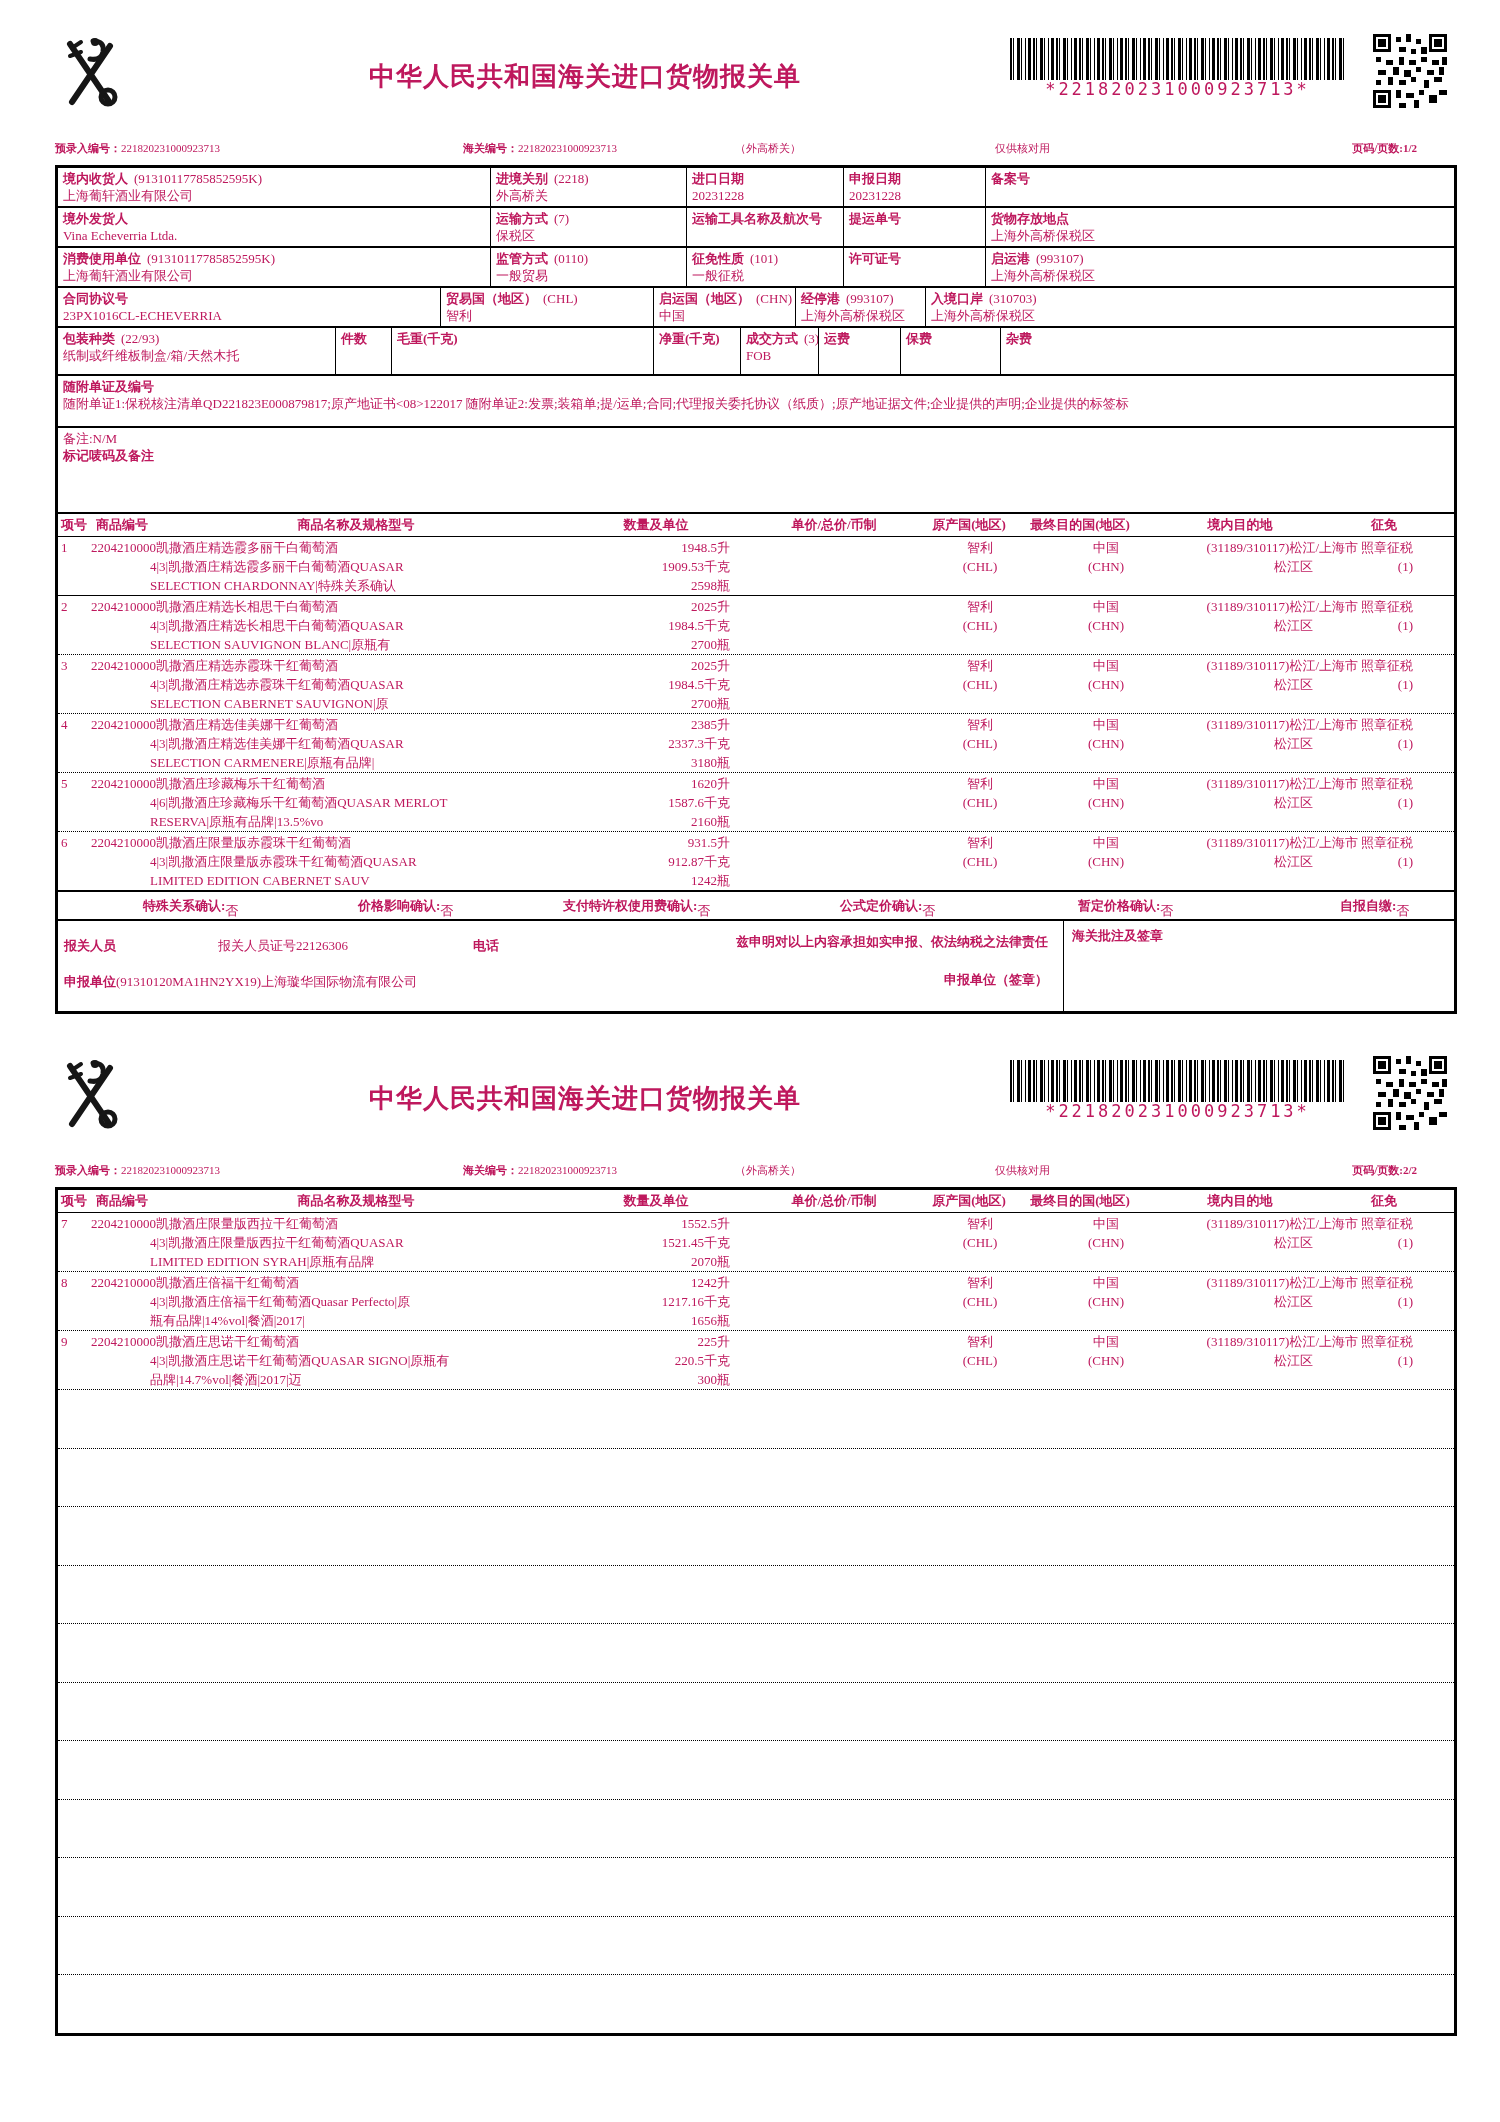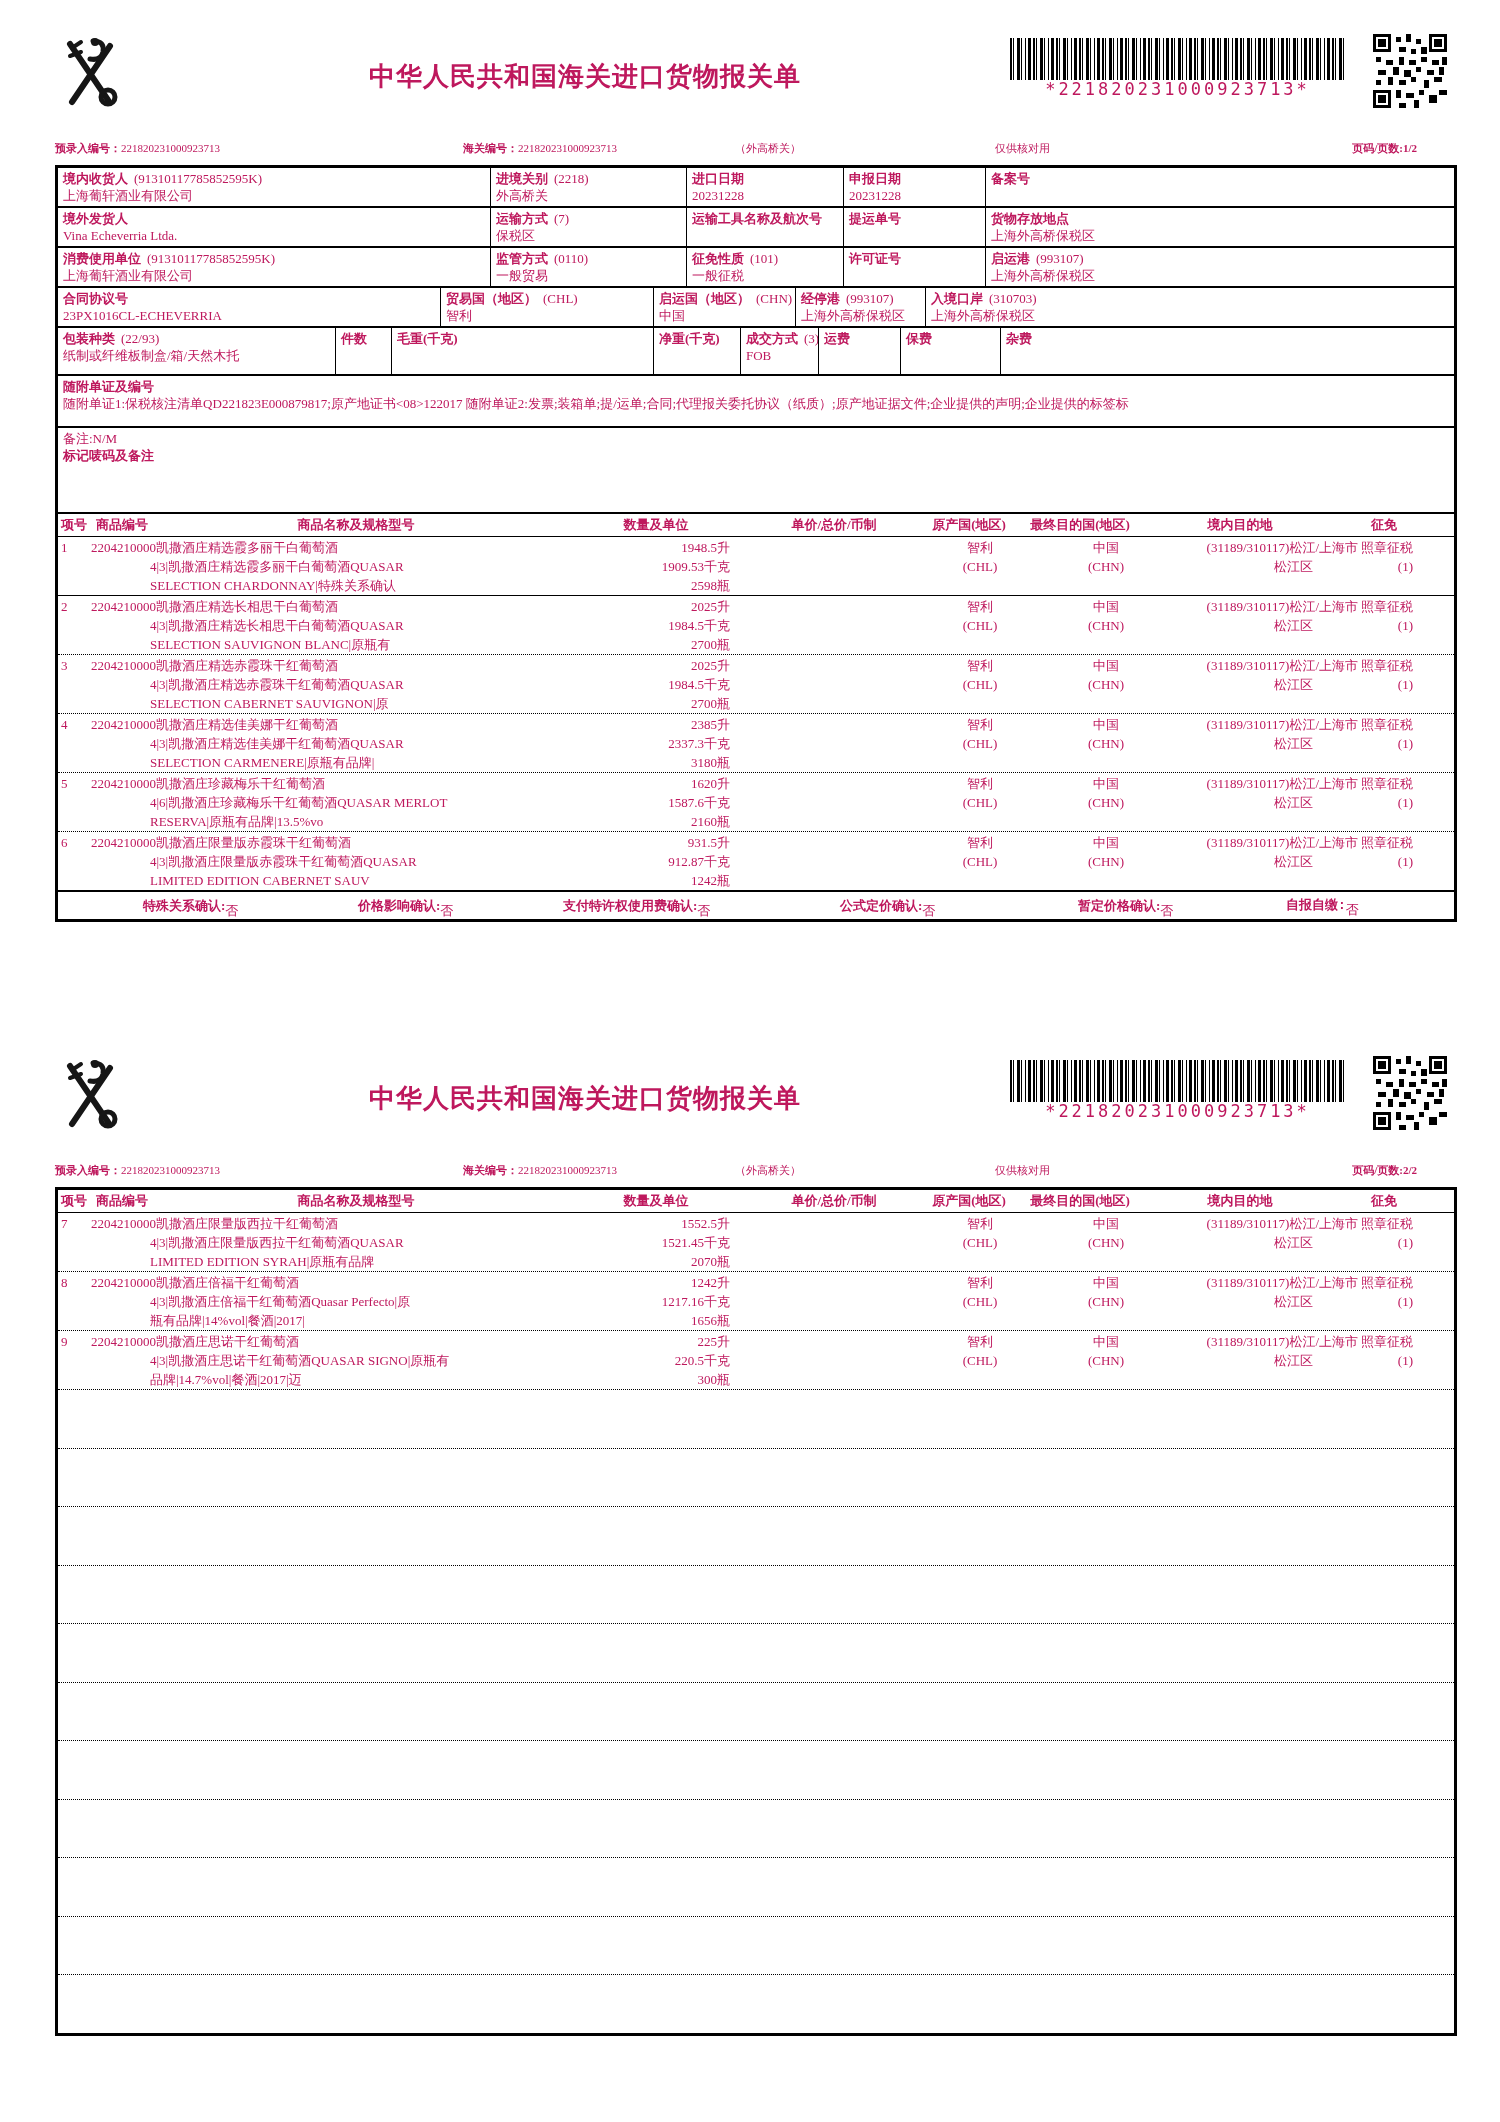--- a/index.html
+++ b/index.html
@@ -66,21 +66,21 @@
   .i-dest{position:absolute;left:973px;top:1px;width:150px;text-align:center;}
   .i-dom{position:absolute;left:1068px;top:1px;width:232px;text-align:right;white-space:nowrap;}
   .i-dom .d2{padding-right:45px;}
   .i-levy{position:absolute;right:41px;top:1px;width:130px;text-align:right;}
 
   .empty-row{height:57.5px;border-top:1px dotted #000;}
 
   
   .confirm{position:relative;height:27px;border-top:2px solid #000;}
   .confirm span{position:absolute;top:5px;white-space:nowrap;}
-  .c0{left:85px;} .c1{left:300px;} .c2{left:505px;} .c3{left:782px;} .c4{left:1020px;} .c5{left:1228px;font-family:Liberation Mono, monospace;}
+  .c0{left:85px;} .c1{left:300px;} .c2{left:505px;} .c3{left:782px;} .c4{left:1020px;} .c5{left:1282px;}
   .decl{display:grid;grid-template-columns:1005px auto;border-top:2px solid #000;height:90px;}
   .decl-left{position:relative;}
   .decl-left span{position:absolute;white-space:nowrap;}
   .d-agent{left:6px;top:16px;} .d-cert{left:160px;top:16px;} .d-phone{left:415px;top:16px;}
   .d-state{right:15px;top:12px;} .d-unit{left:6px;top:52px;} .d-sign{right:15px;top:50px;}
   .decl-right{border-left:1px solid #000;padding:6px 8px;}
 </style>
 </head>
 <body>
 
@@ -483,20 +483,33 @@
 
       <div class="confirm">
         <span class="c0"><b class="lbl">特殊关系确认:</b><span>否</span></span>
         <span class="c1"><b class="lbl">价格影响确认:</b><span>否</span></span>
         <span class="c2"><b class="lbl">支付特许权使用费确认:</b><span>否</span></span>
         <span class="c3"><b class="lbl">公式定价确认:</b><span>否</span></span>
         <span class="c4"><b class="lbl">暂定价格确认:</b><span>否</span></span>
         <span class="c5"><b class="lbl">自报自缴:</b><span>否</span></span>
       </div>
 
+      <div class="decl">
+        <div class="decl-left">
+          <span class="d-agent lbl">报关人员</span>
+          <span class="d-cert">报关人员证号22126306</span>
+          <span class="d-phone lbl">电话</span>
+          <span class="d-state lbl">兹申明对以上内容承担如实申报、依法纳税之法律责任</span>
+          <span class="d-unit"><b class="lbl">申报单位</b> <span>(91310120MA1HN2YX19)上海璇华国际物流有限公司</span></span>
+          <span class="d-sign lbl">申报单位（签章）</span>
+        </div>
+        <div class="decl-right">
+          <span class="lbl">海关批注及签章</span>
+        </div>
+      </div>
     </div>
   </div>
 
   <div class="page" id="page2">
     <div class="hdr">
       <div class="emblem">
         <svg width="66" height="74" viewBox="0 0 66 74">
           <g fill="none" stroke="#161616" stroke-linecap="round">
             <path d="M13 8 L51 64" stroke-width="6"></path>
             <path d="M53 10 L15 66" stroke-width="6"></path>

